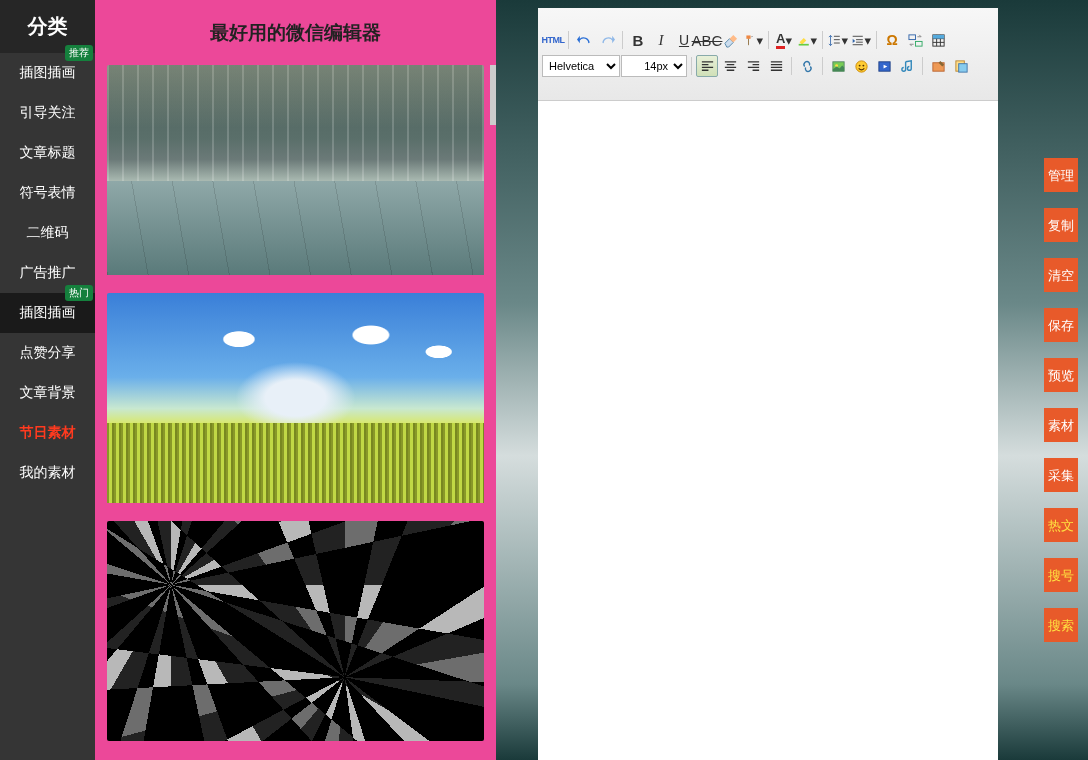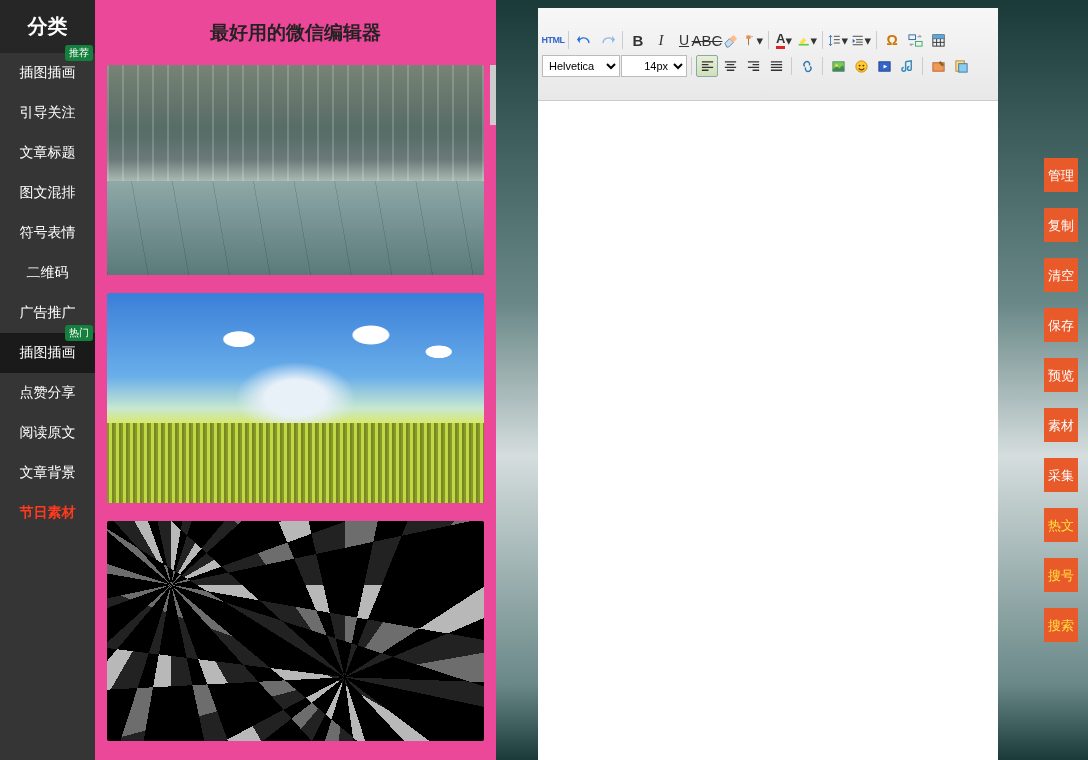--- a/index.html
+++ b/index.html
@@ -119,46 +119,43 @@
         <span>插图插画</span>
         <span class="badge">推荐</span>
       </div>
       <div class="sidebar-item">
         <span>引导关注</span>
       </div>
       <div class="sidebar-item">
         <span>文章标题</span>
       </div>
       <div class="sidebar-item">
-        <span>图文混排</span>
-      </div>
-      <div class="sidebar-item">
         <span>符号表情</span>
       </div>
       <div class="sidebar-item">
         <span>二维码</span>
       </div>
       <div class="sidebar-item">
         <span>广告推广</span>
       </div>
       <div class="sidebar-item active">
         <span>插图插画</span>
         <span class="badge">热门</span>
       </div>
       <div class="sidebar-item">
         <span>点赞分享</span>
       </div>
       <div class="sidebar-item">
-        <span>阅读原文</span>
-      </div>
-      <div class="sidebar-item">
         <span>文章背景</span>
       </div>
       <div class="sidebar-item highlight">
         <span>节日素材</span>
+      </div>
+      <div class="sidebar-item">
+        <span>我的素材</span>
       </div>
     </div>
 </div>
 
 <div class="gallery">
   <div class="gallery-title">最好用的微信编辑器</div>
   <div class="gallery-scroll"></div>
   <div class="thumb thumb1"></div>
   <div class="thumb thumb2"></div>
   <div class="thumb thumb3"></div>

